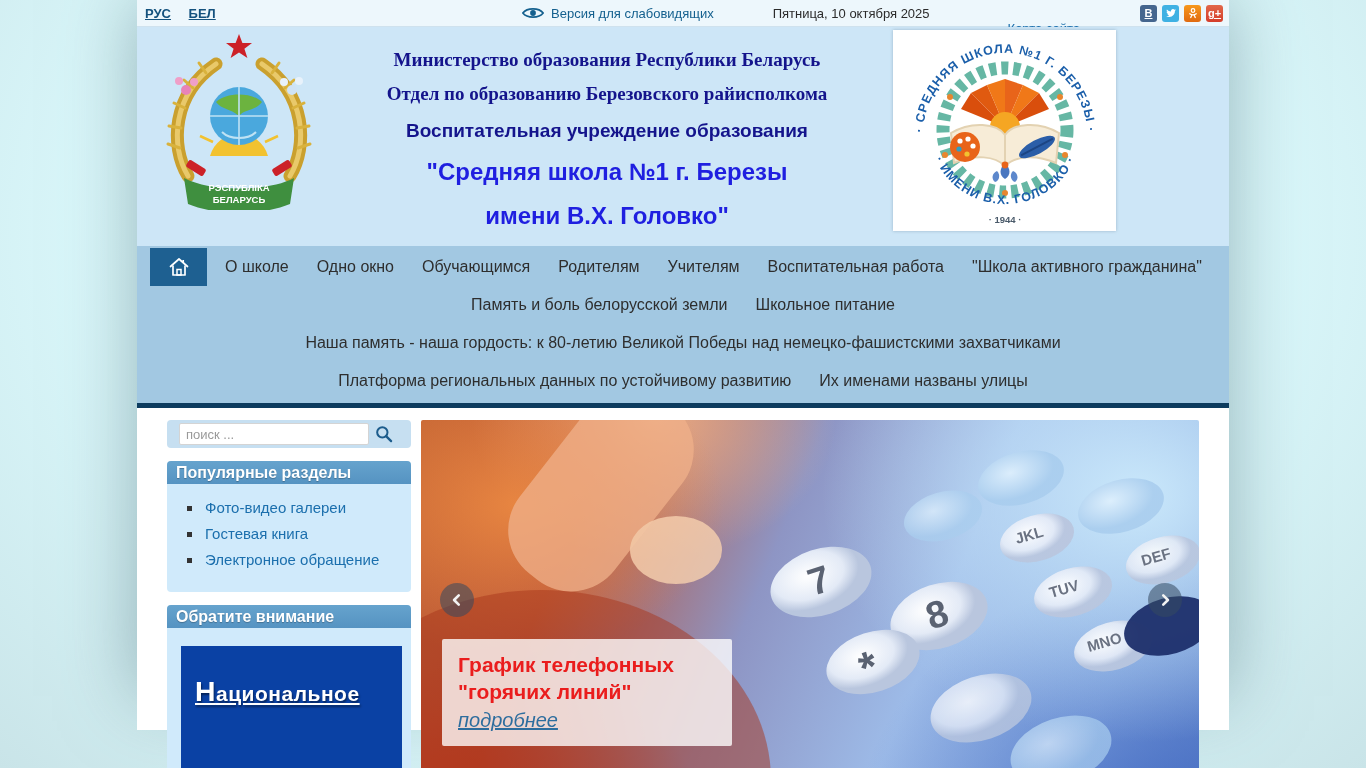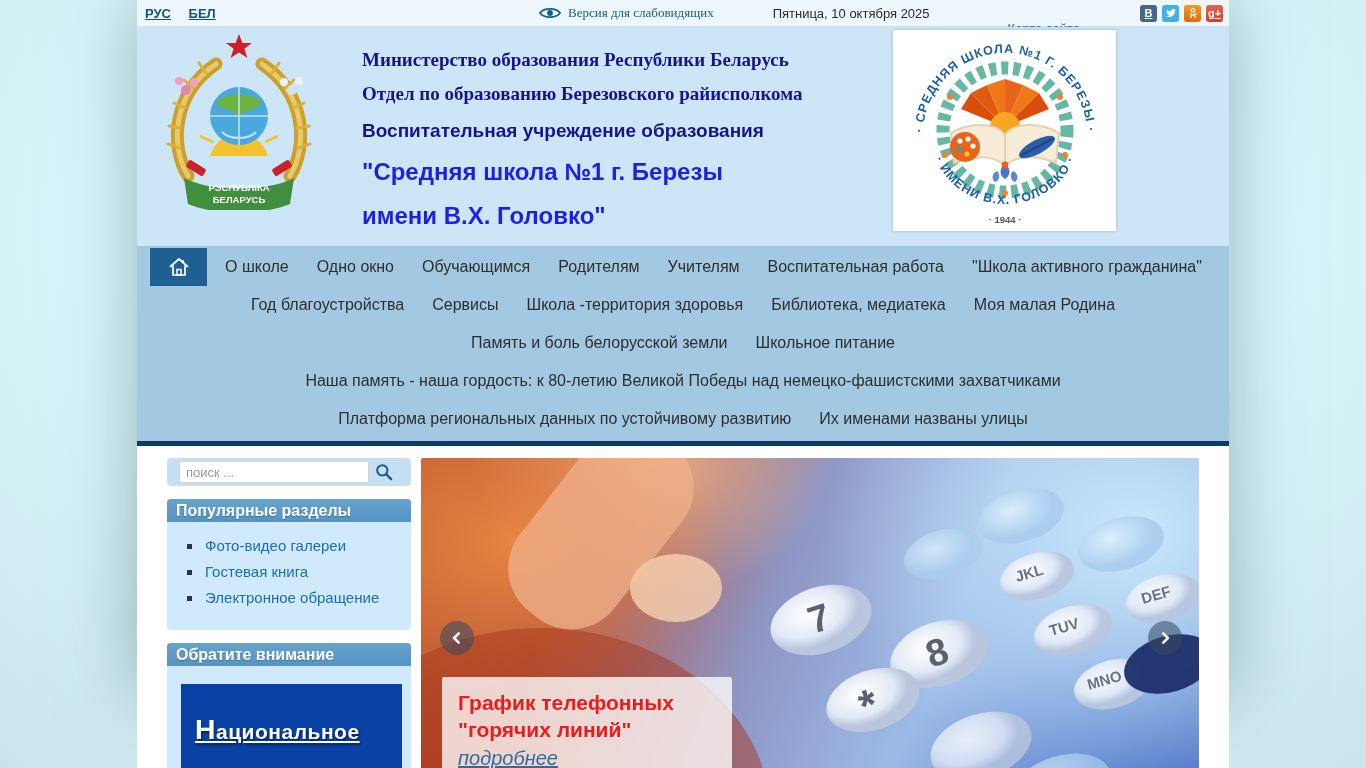--- a/index.html
+++ b/index.html
@@ -13,35 +13,35 @@
     box-shadow:0 0 70px rgba(90,120,130,0.55);
     background:#7dd3fc;
   }
   
   .topbar {
     height:27px; background:#edf7fc; border-bottom:1px solid #cfe2ee;
     display:flex; align-items:center; padding:0 6px 0 8px; font-size:13px;
   }
   .lang a { color:#14527e; text-decoration:underline; margin-right:14px; font-weight:bold; font-size:13px;}
   .eyegroup { margin-left:auto; display:flex; align-items:center; gap:7px; color:#14608e; }
-  .eyegroup a { color:#14608e; text-decoration:none;font-family:Liberation Serif, serif; }
+  .eyegroup a { color:#14608e; text-decoration:none; }
   .topdate { margin-left:59px; color:#2b2b2b; }
   .sitemap { margin-left:78px;margin-top:30px; }
   .sitemap a { color:#1b6fad; text-decoration:none; }
   .social { margin-left:60px; display:flex; gap:5px; }
   .soc { width:17px; height:17px; border-radius:3px; display:flex; align-items:center; justify-content:center;
          color:#fff; font-size:11px; font-weight:bold; }
   .soc-vk { background:#45668e; }
   .soc-tw { background:#3fb1e3; }
   .soc-ok { background:linear-gradient(#f7981c,#e06a10); }
   .soc-gp { background:linear-gradient(#e2674a,#d43d2a); }
   
   .header { height:219px; background:#cde6f7; position:relative; }
   .emblem { position:absolute; left:13px; top:1px; width:178px; height:182px; }
-  .header-text { position:absolute; left:225px; top:10px; width:490px; text-align:left; }
+  .header-text { position:absolute; left:225px; top:10px; width:490px; text-align:center; }
   .ht-serif { font-family:"Liberation Serif", serif; font-weight:bold; font-size:19px; color:#14148c; margin-top:12px; }
   .ht-sans  { font-weight:bold; font-size:19px; color:#14148c; margin-top:15px; }
   .ht-big   { font-weight:bold; font-size:24px; color:#1f1fe0; margin-top:16px; }
   .logo-box { position:absolute; left:756px; top:3px; width:223px; height:201px; background:#fff;
               box-shadow:0 0 3px rgba(120,150,170,.6); display:flex; align-items:center; justify-content:center; }
   
   .nav { background:#a2c8e2; border-bottom:5px solid #0d3c5f; padding:2px 0 3px 0; }
   .nav-row { display:flex; justify-content:center; align-items:center; height:38px; gap:0; }
   .nav-item { color:#2e2e2e; text-decoration:none; font-size:16px; padding:0 14px; white-space:nowrap; }
   .home-btn { width:57px; height:38px; background:#1e6091; display:flex; align-items:center; justify-content:center; margin-right:4px; cursor:pointer;}
@@ -239,27 +239,20 @@
       </div>
       <a href="#" class="nav-item">О школе</a>
       <a href="#" class="nav-item">Одно окно</a>
       <a href="#" class="nav-item">Обучающимся</a>
       <a href="#" class="nav-item">Родителям</a>
       <a href="#" class="nav-item">Учителям</a>
       <a href="#" class="nav-item">Воспитательная работа</a>
       <a href="#" class="nav-item">"Школа активного гражданина"</a>
     </div>
     <div class="nav-row">
-      <a href="#" class="nav-item">Год благоустройства</a>
-      <a href="#" class="nav-item">Сервисы</a>
-      <a href="#" class="nav-item">Школа -территория здоровья</a>
-      <a href="#" class="nav-item">Библиотека, медиатека</a>
-      <a href="#" class="nav-item">Моя малая Родина</a>
-    </div>
-    <div class="nav-row">
       <a href="#" class="nav-item">Память и боль белорусской земли</a>
       <a href="#" class="nav-item">Школьное питание</a>
     </div>
     <div class="nav-row">
       <a href="#" class="nav-item">Наша память - наша гордость: к 80-летию Великой Победы над немецко-фашистскими захватчиками</a>
     </div>
     <div class="nav-row">
       <a href="#" class="nav-item">Платформа региональных данных по устойчивому развитию</a>
       <a href="#" class="nav-item">Их именами названы улицы</a>
     </div>

